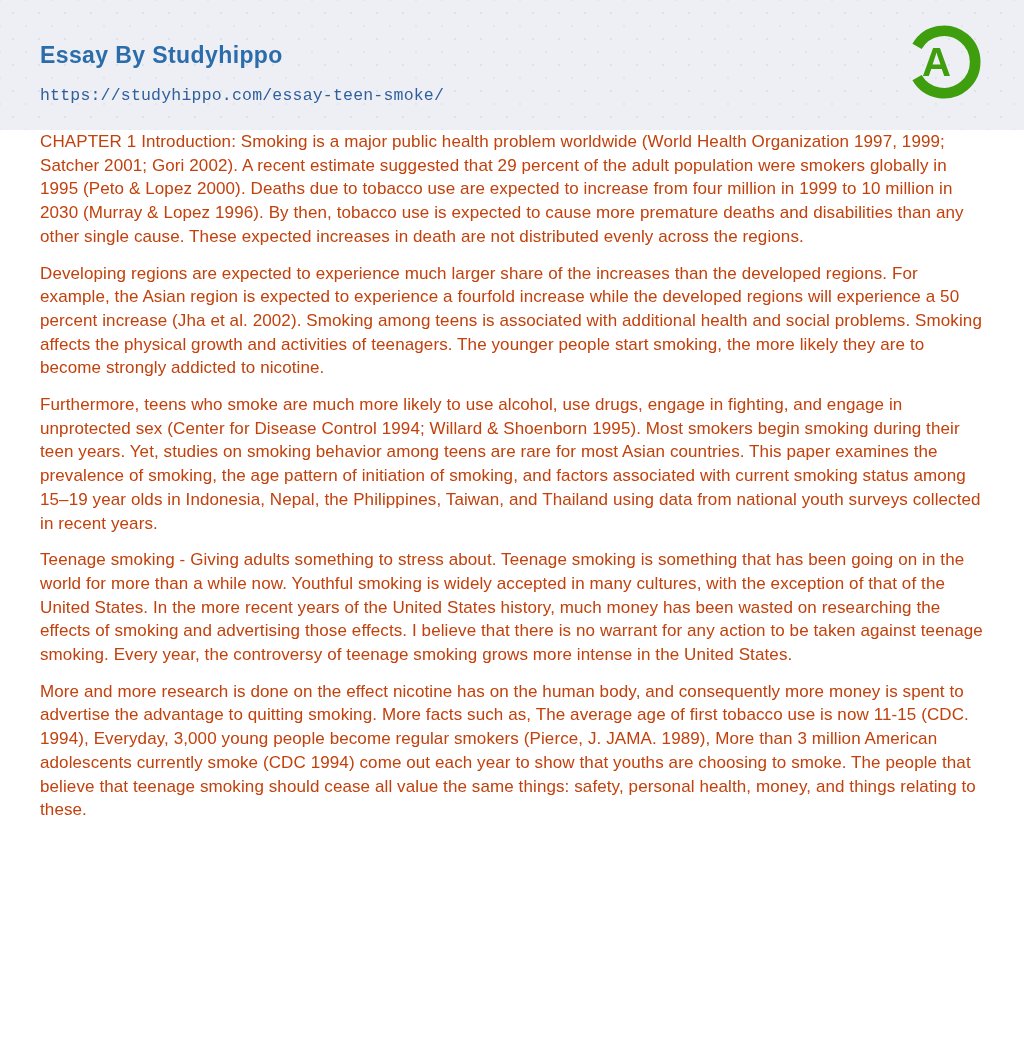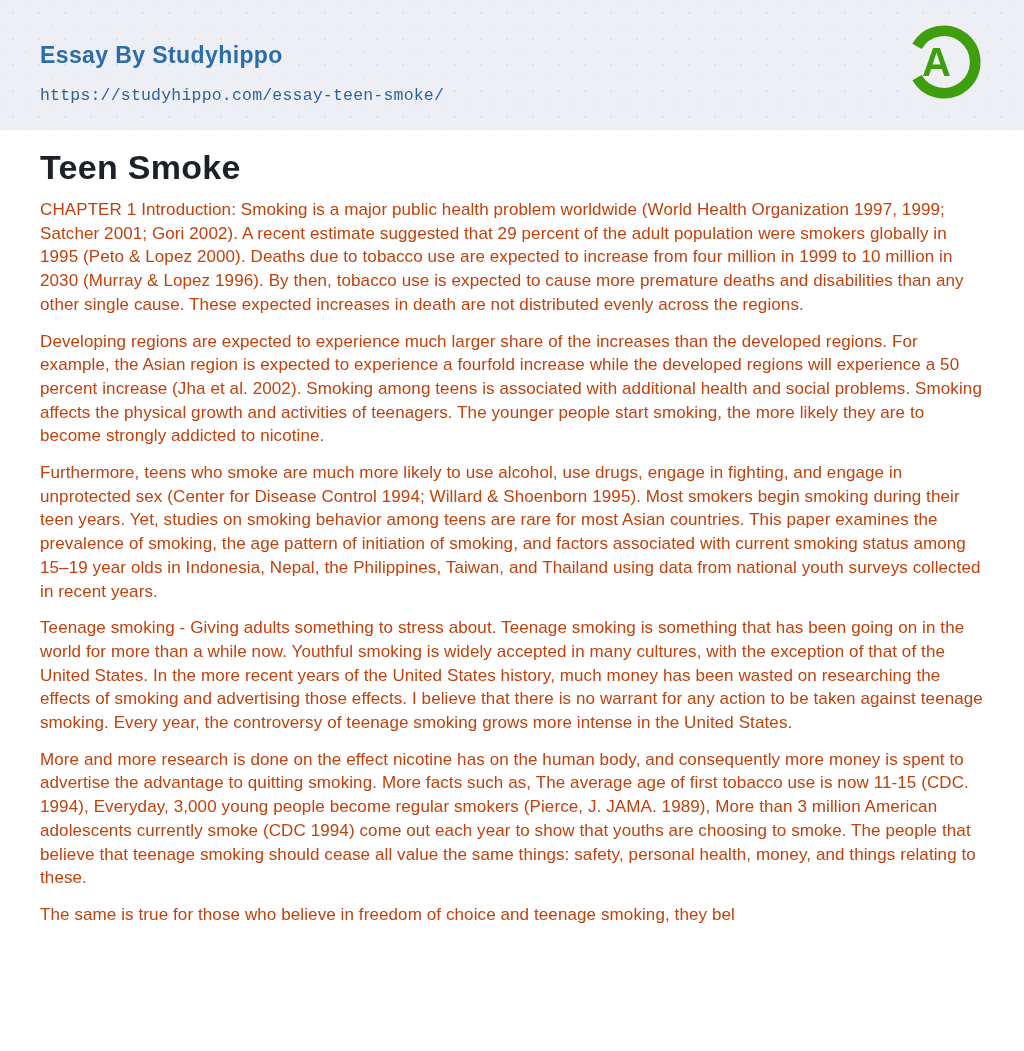--- a/index.html
+++ b/index.html
@@ -82,23 +82,21 @@
     <div class="header-title">Essay By Studyhippo</div>
     <a class="header-url" href="#">https://studyhippo.com/essay-teen-smoke/</a>
 
     <svg class="logo" viewBox="0 0 100 100" aria-hidden="true">
       <path d="M 17.1 31 A 38 38 0 1 1 17.1 69" fill="none" stroke="#3f9e0e" stroke-width="13" stroke-linecap="butt"></path>
       <text x="41" y="67" text-anchor="middle" font-family="Liberation Sans, sans-serif" font-size="49" font-weight="bold" fill="#3f9e0e">A</text>
     </svg>
   </div>
 
   <div class="content">
-    <h1 class="article-title">Teen Smoke</h1>
 
     <p>CHAPTER 1 Introduction: Smoking is a major public health problem worldwide (World Health Organization 1997, 1999; Satcher 2001; Gori 2002). A recent estimate suggested that 29 percent of the adult population were smokers globally in 1995 (Peto &amp; Lopez 2000). Deaths due to tobacco use are expected to increase from four million in 1999 to 10 million in 2030 (Murray &amp; Lopez 1996). By then, tobacco use is expected to cause more premature deaths and disabilities than any other single cause. These expected increases in death are not distributed evenly across the regions.</p>
     <p>Developing regions are expected to experience much larger share of the increases than the developed regions. For example, the Asian region is expected to experience a fourfold increase while the developed regions will experience a 50 percent increase (Jha et al. 2002). Smoking among teens is associated with additional health and social problems. Smoking affects the physical growth and activities of teenagers. The younger people start smoking, the more likely they are to become strongly addicted to nicotine.</p>
     <p>Furthermore, teens who smoke are much more likely to use alcohol, use drugs, engage in fighting, and engage in unprotected sex (Center for Disease Control 1994; Willard &amp; Shoenborn 1995). Most smokers begin smoking during their teen years. Yet, studies on smoking behavior among teens are rare for most Asian countries. This paper examines the prevalence of smoking, the age pattern of initiation of smoking, and factors associated with current smoking status among 15–19 year olds in Indonesia, Nepal, the Philippines, Taiwan, and Thailand using data from national youth surveys collected in recent years.</p>
     <p>Teenage smoking - Giving adults something to stress about. Teenage smoking is something that has been going on in the world for more than a while now. Youthful smoking is widely accepted in many cultures, with the exception of that of the United States. In the more recent years of the United States history, much money has been wasted on researching the effects of smoking and advertising those effects. I believe that there is no warrant for any action to be taken against teenage smoking. Every year, the controversy of teenage smoking grows more intense in the United States.</p>
     <p>More and more research is done on the effect nicotine has on the human body, and consequently more money is spent to advertise the advantage to quitting smoking. More facts such as, The average age of first tobacco use is now 11-15 (CDC. 1994), Everyday, 3,000 young people become regular smokers (Pierce, J. JAMA. 1989), More than 3 million American adolescents currently smoke (CDC 1994) come out each year to show that youths are choosing to smoke. The people that believe that teenage smoking should cease all value the same things: safety, personal health, money, and things relating to these.</p>
-    <p>The same is true for those who believe in freedom of choice and teenage smoking, they bel</p>
   </div>
 
 </div>
 
 </body></html>

